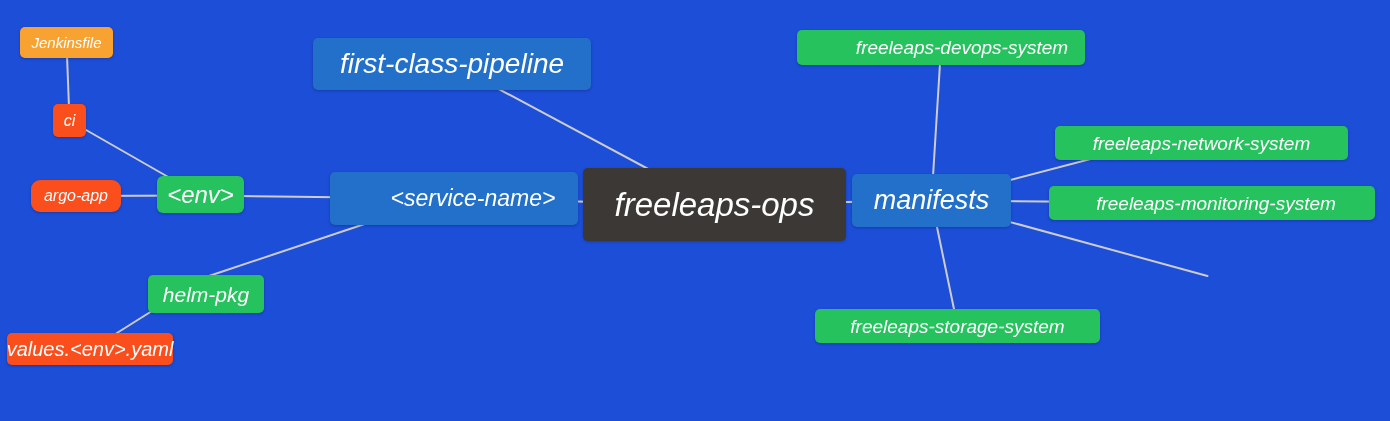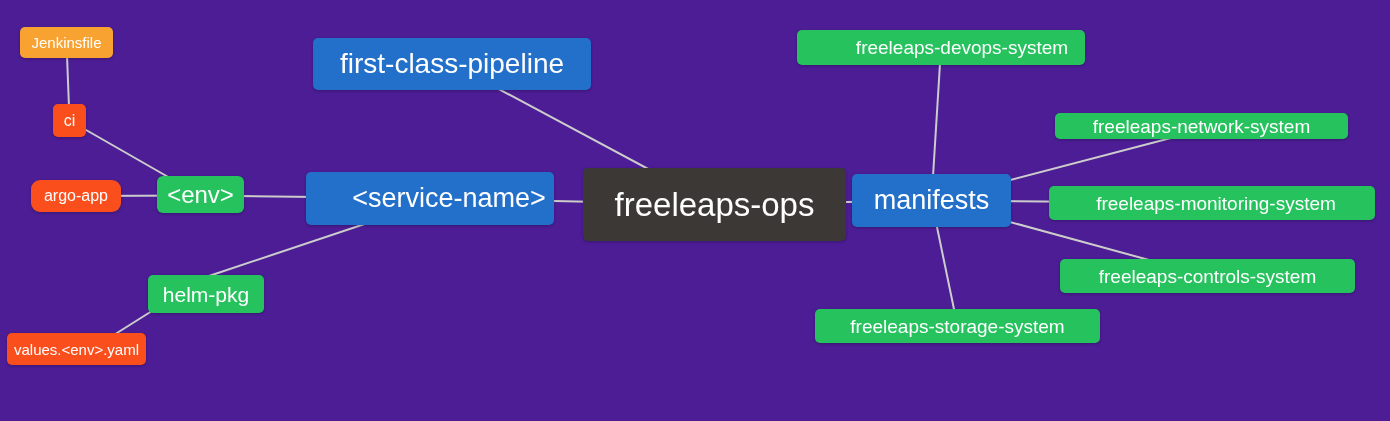--- a/index.html
+++ b/index.html
@@ -5,22 +5,23 @@
   html, body {
     margin: 0;
     padding: 0;
     background: #ffffff;
     font-family: "Liberation Sans", sans-serif;
   }
   .canvas {
     position: relative;
     width: 1390px;
     height: 421px;
-    background: #4c1d95;
+    background: #1d4ed8;
     overflow: hidden;
+    font-style: italic;
   }
   .edge-layer {
     position: absolute;
     left: 0;
     top: 0;
     width: 1390px;
     height: 421px;
     z-index: 0;
   }
   .edge-layer line {
@@ -69,24 +70,23 @@
       <line x1="931.5" y1="200.5" x2="1212" y2="203" stroke="#cccccc"></line>
       <line x1="931.5" y1="200.5" x2="1207.5" y2="276" stroke="#cccccc"></line>
       <line x1="931.5" y1="200.5" x2="957.5" y2="326" stroke="#cccccc"></line>
     </svg>
   <div class="node-layer" id="nodes">
       <div class="node" style="left: 20px; top: 27px; width: 93px; height: 31px; background: rgb(248, 163, 49); font-size: 15px;">Jenkinsfile</div>
       <div class="node" style="left: 53px; top: 104px; width: 33px; height: 33px; background: rgb(250, 78, 29); font-size: 16px;">ci</div>
       <div class="node" style="left: 31px; top: 180px; width: 90px; height: 32px; background: rgb(250, 78, 29); font-size: 16px; border-radius: 9px;">argo-app</div>
       <div class="node" style="left: 157px; top: 176px; width: 87px; height: 37px; background: rgb(38, 194, 94); font-size: 24px; border-radius: 6px;">&lt;env&gt;</div>
       <div class="node" style="left: 148px; top: 258px; width: 116px; height: 38px; background: rgb(38, 194, 94); font-size: 21px; margin-top: 17px;">helm-pkg</div>
-      <div class="node" style="left: 7px; top: 333px; width: 139px; height: 32px; background: rgb(250, 78, 29); font-size: 15px;">values.&lt;env&gt;.yaml</div>
+      <div class="node" style="left: 7px; top: 333px; width: 166px; height: 32px; background: rgb(250, 78, 29); font-size: 20px;">values.&lt;env&gt;.yaml</div>
       <div class="node" style="left: 313px; top: 38px; width: 278px; height: 52px; background: rgb(34, 112, 201); font-size: 28px;">first-class-pipeline</div>
-      <div class="node" style="left: 306px; top: 172px; width: 248px; height: 53px; background: rgb(34, 112, 201); font-size: 27px; padding-left: 38px;">&lt;service-name&gt;</div>
+      <div class="node" style="left: 330px; top: 172px; width: 248px; height: 53px; background: rgb(34, 112, 201); font-size: 23px; padding-left: 38px;">&lt;service-name&gt;</div>
       <div class="node" style="left: 583px; top: 168px; width: 263px; height: 73px; background: rgb(59, 56, 53); font-size: 33px;">freeleaps-ops</div>
       <div class="node" style="left: 852px; top: 174px; width: 159px; height: 53px; background: rgb(34, 112, 201); font-size: 27px;">manifests</div>
       <div class="node" style="left: 797px; top: 30px; width: 288px; height: 35px; background: rgb(38, 194, 94); font-size: 19px; padding-left: 42px;">freeleaps-devops-system</div>
-      <div class="node" style="left: 1055px; top: 113px; width: 293px; height: 26px; background: rgb(38, 194, 94); font-size: 19px;">freeleaps-network-system</div>
+      <div class="node" style="left: 1055px; top: 126px; width: 293px; height: 34px; background: rgb(38, 194, 94); font-size: 19px;">freeleaps-network-system</div>
       <div class="node" style="left: 1049px; top: 186px; width: 326px; height: 34px; background: rgb(38, 194, 94); font-size: 19px; padding-left: 8px;">freeleaps-monitoring-system</div>
-      <div class="node" style="left: 1060px; top: 259px; width: 295px; height: 34px; background: rgb(38, 194, 94); font-size: 19px;">freeleaps-controls-system</div>
       <div class="node" style="left: 815px; top: 309px; width: 285px; height: 34px; background: rgb(38, 194, 94); font-size: 19px;">freeleaps-storage-system</div>
     </div>
 </div>
 
 </body></html>

